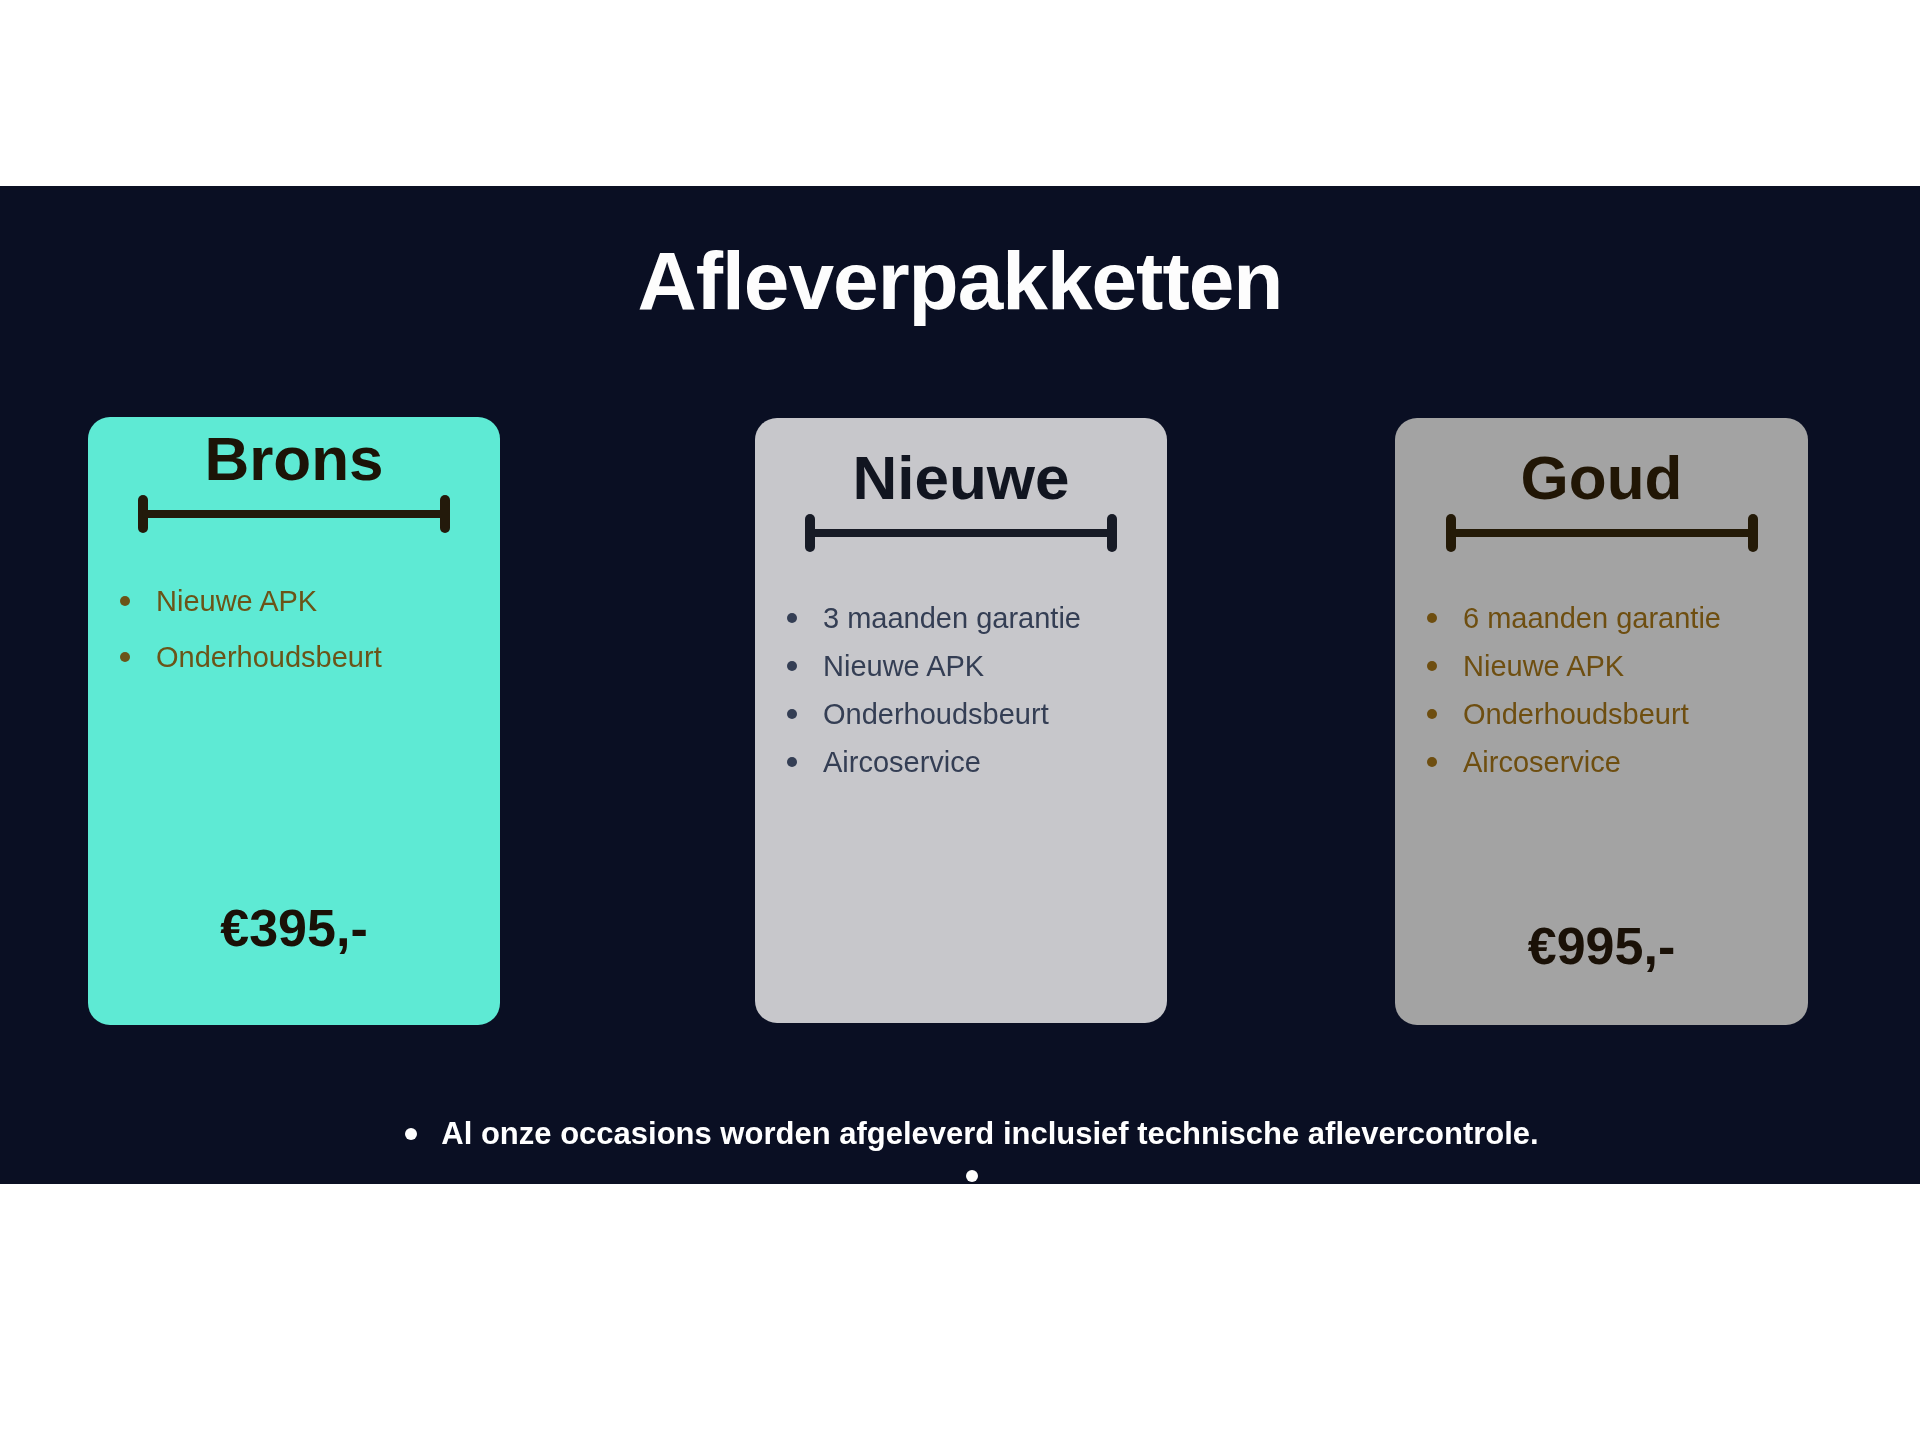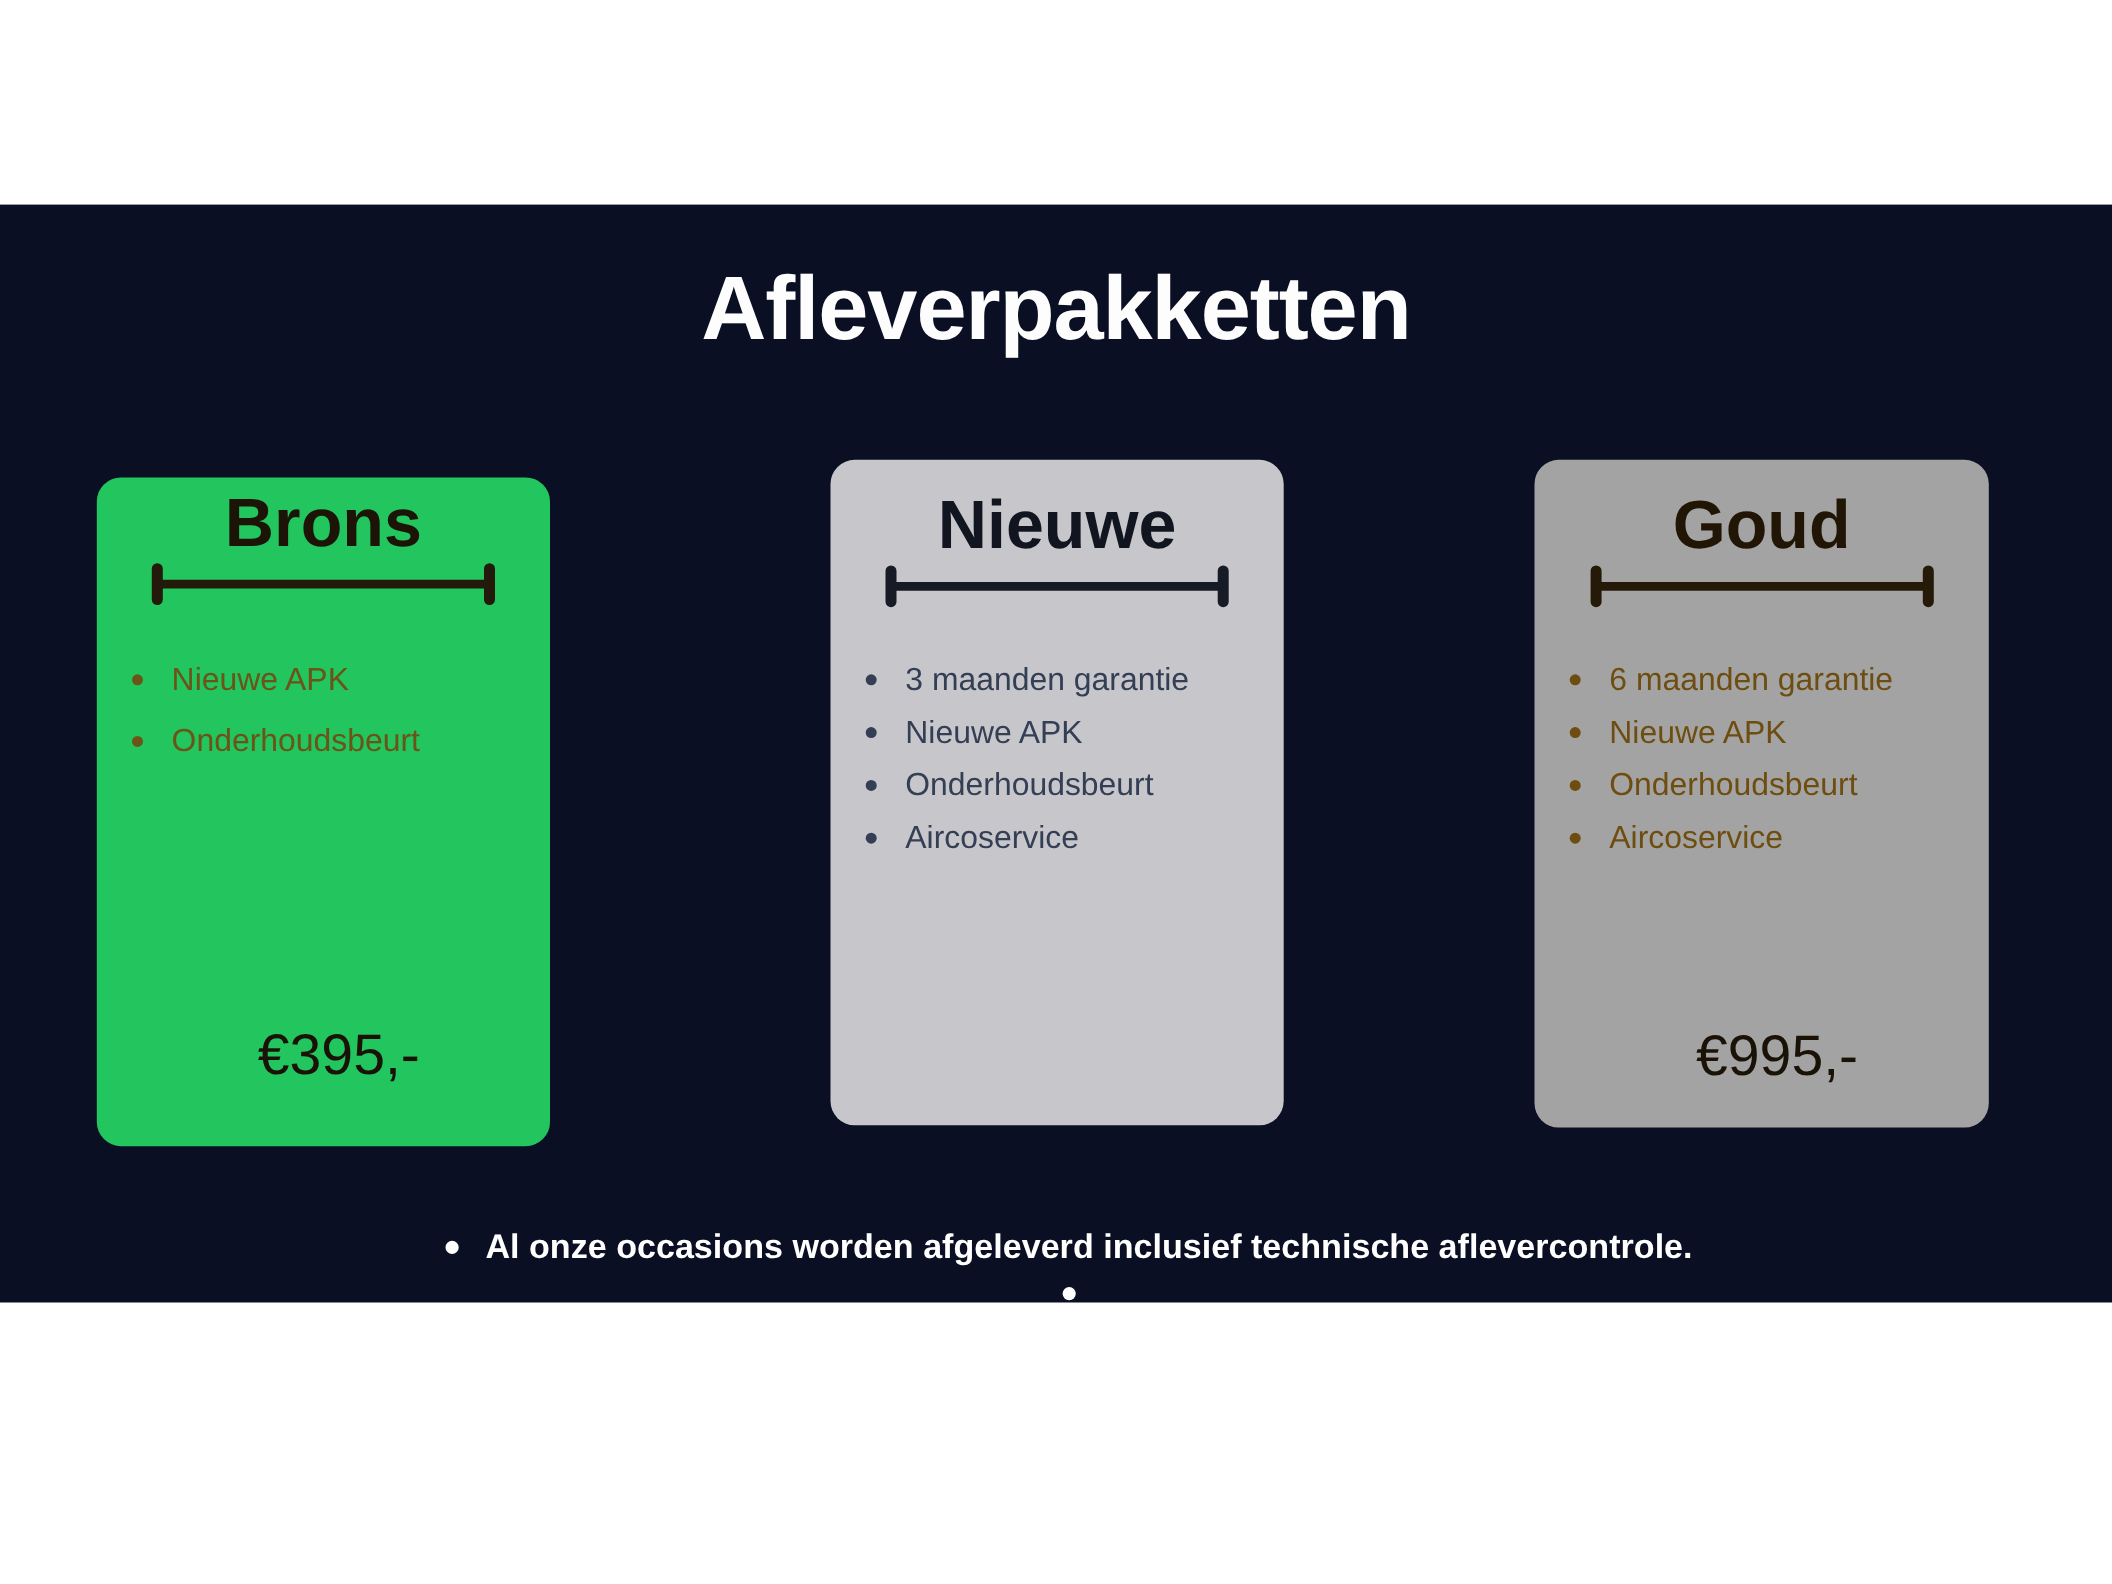--- a/index.html
+++ b/index.html
@@ -16,21 +16,21 @@
   }
 
   .slide-title{
     position:absolute;left:0;top:236px;width:1920px;
     text-align:center;color:#fdfdfd;
     font-size:82px;font-weight:bold;letter-spacing:-1px;
     margin:0;line-height:1.1;
   }
 
   .card{position:absolute;border-radius:22px;}
-  .card-brons{left:88px;top:434px;width:412px;height:608px;background:#22c55e;}
+  .card-brons{left:88px;top:417px;width:412px;height:608px;background:#5eead4;}
   .card-zilver{left:755px;top:418px;width:412px;height:605px;background:#c7c7cb;}
   .card-goud{left:1395px;top:418px;width:413px;height:607px;background:#a3a3a3;}
 
   .card h2{
     position:absolute;left:0;width:100%;margin:0;text-align:center;
     font-size:62px;font-weight:bold;line-height:1.1;
   }
   .card-brons h2{top:8px;color:#1c1407;}
   .card-zilver h2{top:26px;color:#111520;}
   .card-goud h2{top:26px;color:#211605;}
@@ -58,22 +58,22 @@
   }
   .card-brons .features li{line-height:56px;color:#6b5418;}
   .card-zilver .features li{line-height:48px;color:#343e54;}
   .card-goud .features li{line-height:48px;color:#6e4e10;}
   .features li::before{
     content:"";position:absolute;left:2px;top:50%;margin-top:-5px;
     width:10px;height:10px;border-radius:50%;background:currentColor;
   }
 
   .price{
-    position:absolute;left:0;width:100%;margin:14px;text-align:center;
-    font-size:52px;font-weight:normal;line-height:62px;
+    position:absolute;left:0;width:100%;margin:0;text-align:center;
+    font-size:52px;font-weight:bold;line-height:62px;
   }
   .card-brons .price{top:480px;color:#1a1107;}
   .card-zilver .price{top:497px;color:#15181f;}
   .card-goud .price{top:497px;color:#1a1107;}
 
   .footnote{
     position:absolute;left:0;width:1920px;
     display:flex;justify-content:center;align-items:center;gap:24px;
     color:#ffffff;font-size:31px;font-weight:bold;line-height:48px;padding-left:12px;
   }

